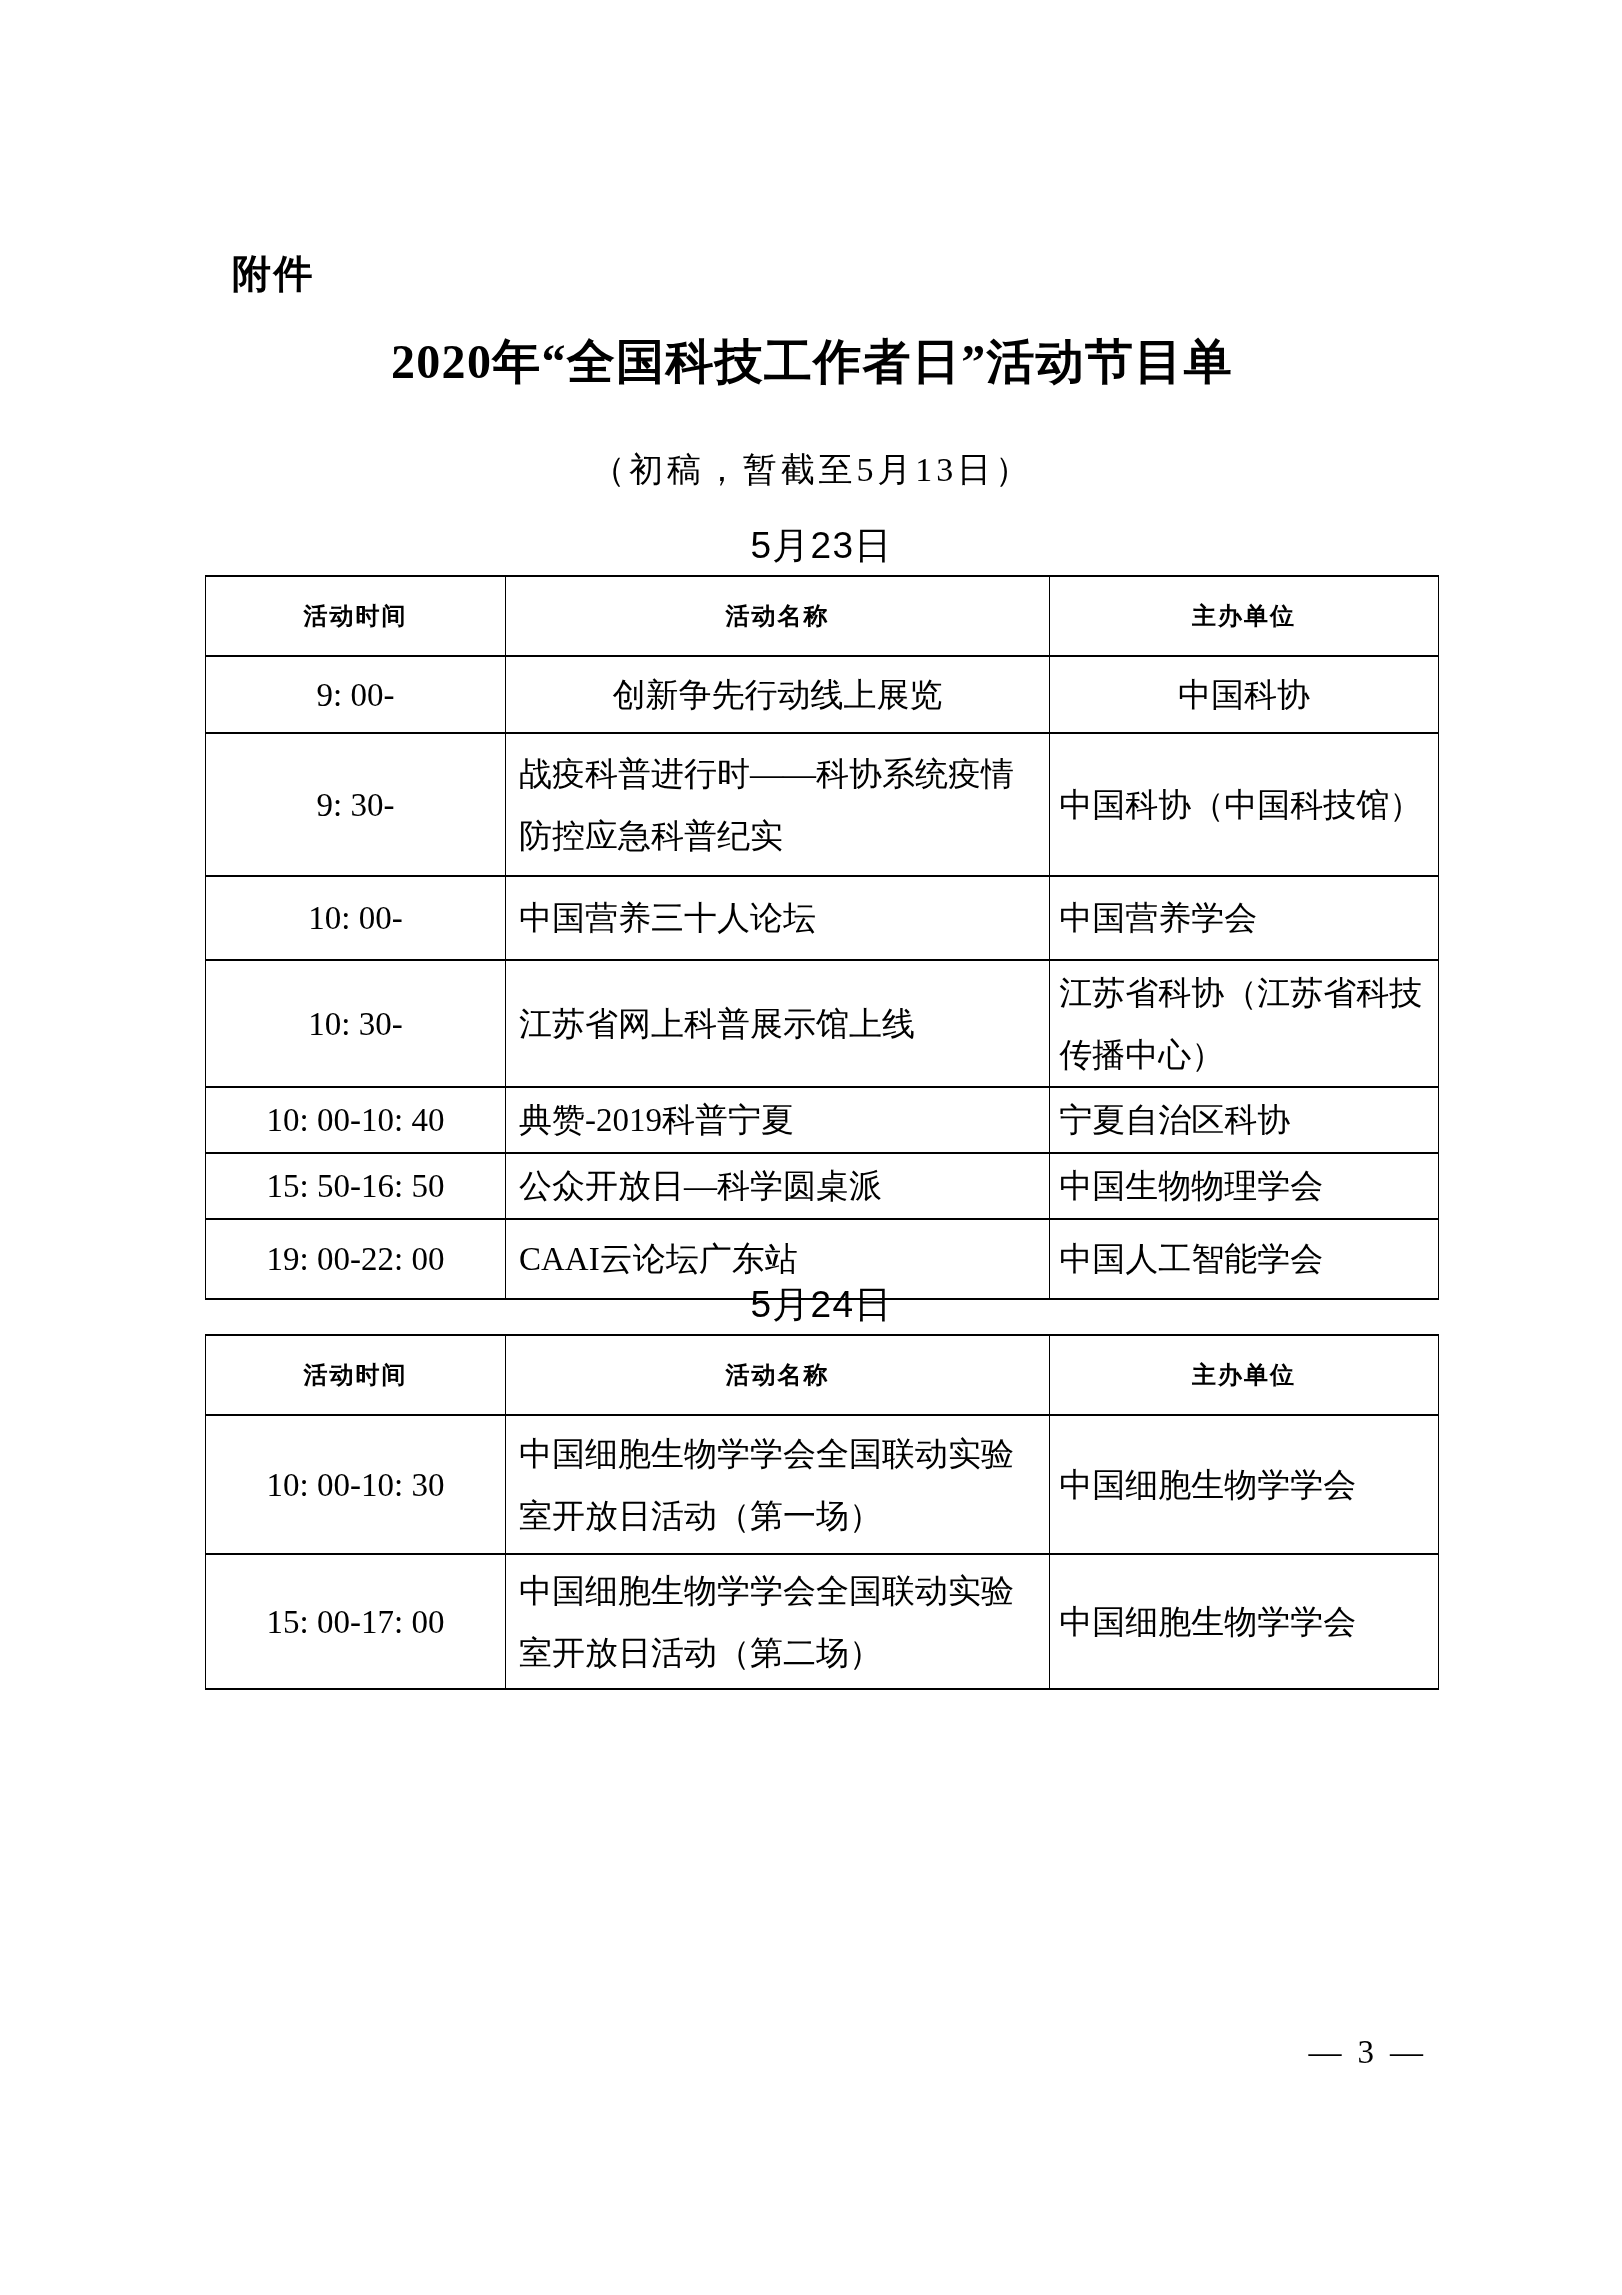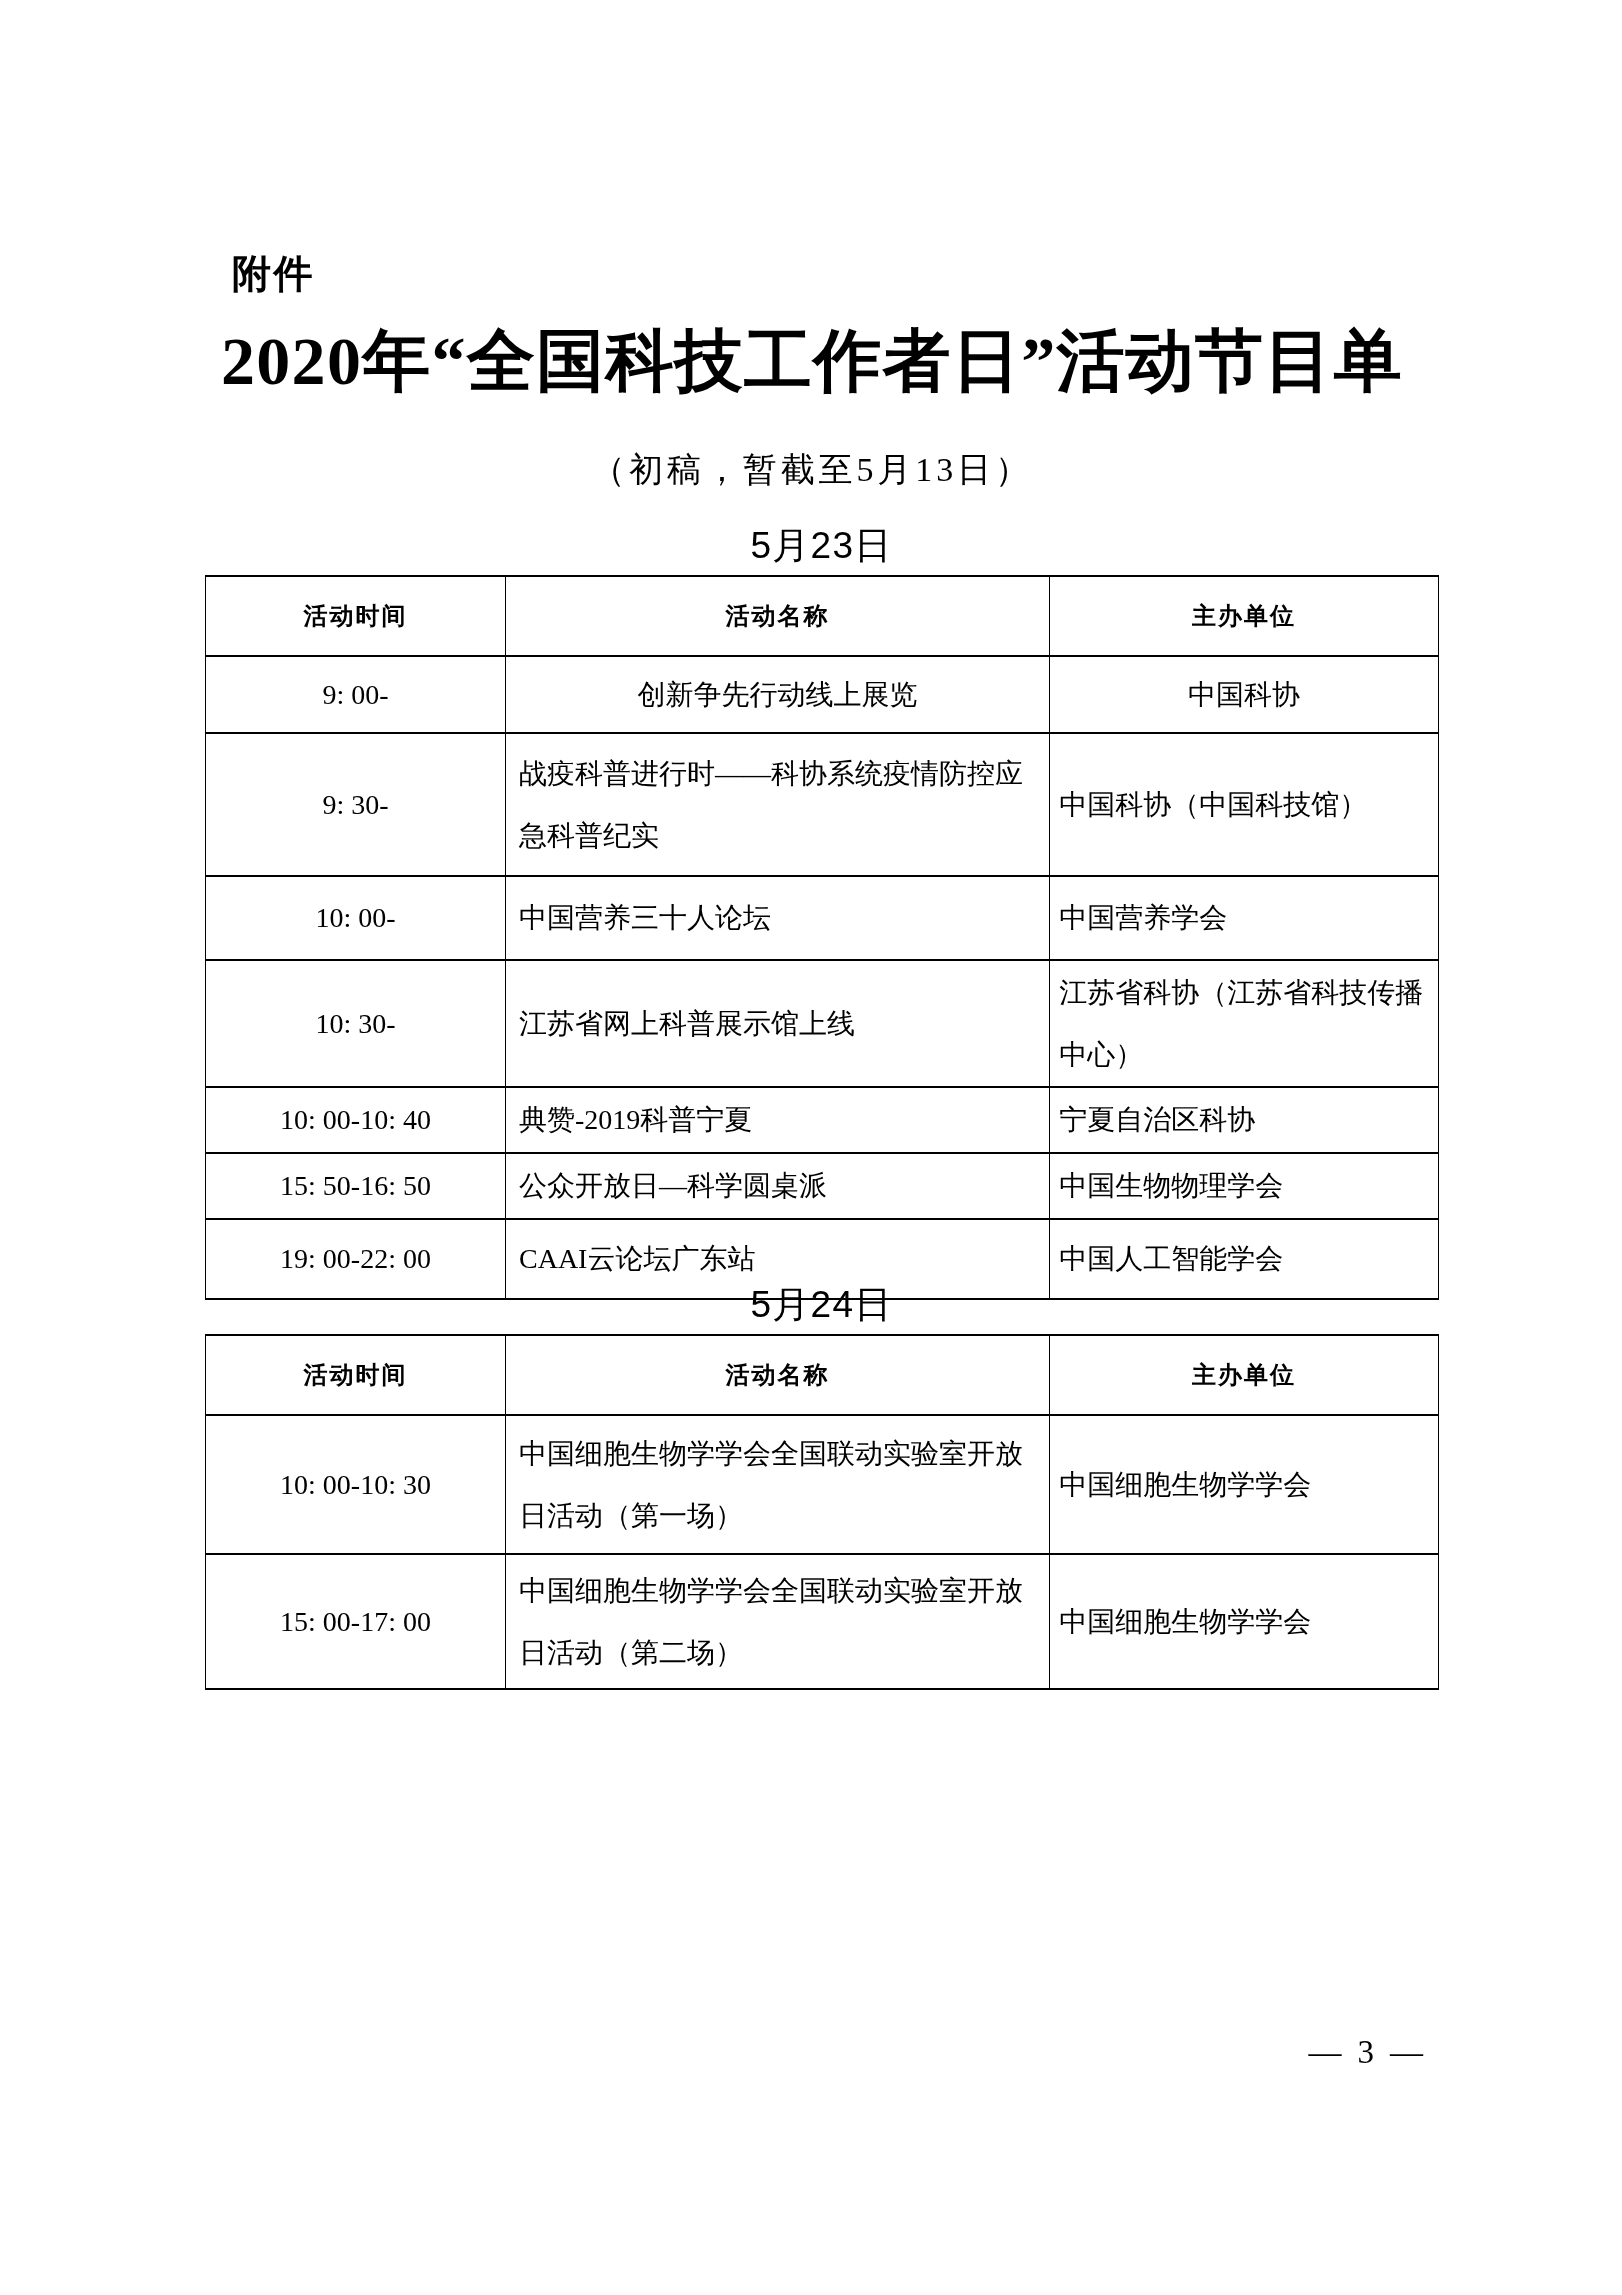--- a/index.html
+++ b/index.html
@@ -15,21 +15,21 @@
   .attachment{
     position:absolute;left:216px;top:250px;
     font-family:"Liberation Sans","DejaVu Sans",sans-serif;
     font-weight:600;font-size:39px;line-height:47px;letter-spacing:2.6px;margin-left:16px;
   }
   
   .doc-title{
     position:absolute;left:164px;top:322px;width:1296px;
     text-align:center;
     font-family:"Liberation Serif","DejaVu Serif",serif;
-    font-weight:bold;font-size:68px;line-height:79px;letter-spacing:1.3px;
+    font-weight:bold;font-size:48px;line-height:79px;letter-spacing:1.3px;
     white-space:nowrap;
   }
   
   .doc-subtitle{
     position:absolute;left:164px;top:444px;width:1296px;
     text-align:center;
     font-size:34px;line-height:52px;letter-spacing:3.9px;
   }
   
   .section{position:absolute;left:205px;width:1233px;}
@@ -52,21 +52,21 @@
     border-top:2px solid #000;border-bottom:2px solid #000;
     vertical-align:middle;
     overflow:hidden;
   }
   table.sched th{
     font-family:"Liberation Sans","DejaVu Sans",sans-serif;
     font-weight:bold;font-size:24px;letter-spacing:2px;
     text-align:center;
   }
   table.sched td{
-    font-size:28px;line-height:62px;
+    font-size:33px;line-height:62px;
   }
   td.col-time{text-align:center;}
   td.col-name{text-align:left;padding:0 14.4px 0 13px;}
   td.col-org{text-align:left;padding:0 6.5px 0 9.2px;}
   
   #section-0 tbody tr:first-child td.col-name,
   #section-0 tbody tr:first-child td.col-org{text-align:center;padding:0;}
   
   #section-0 thead tr{height:80px;}
   #section-0 tbody tr:nth-child(1){height:77px;}

